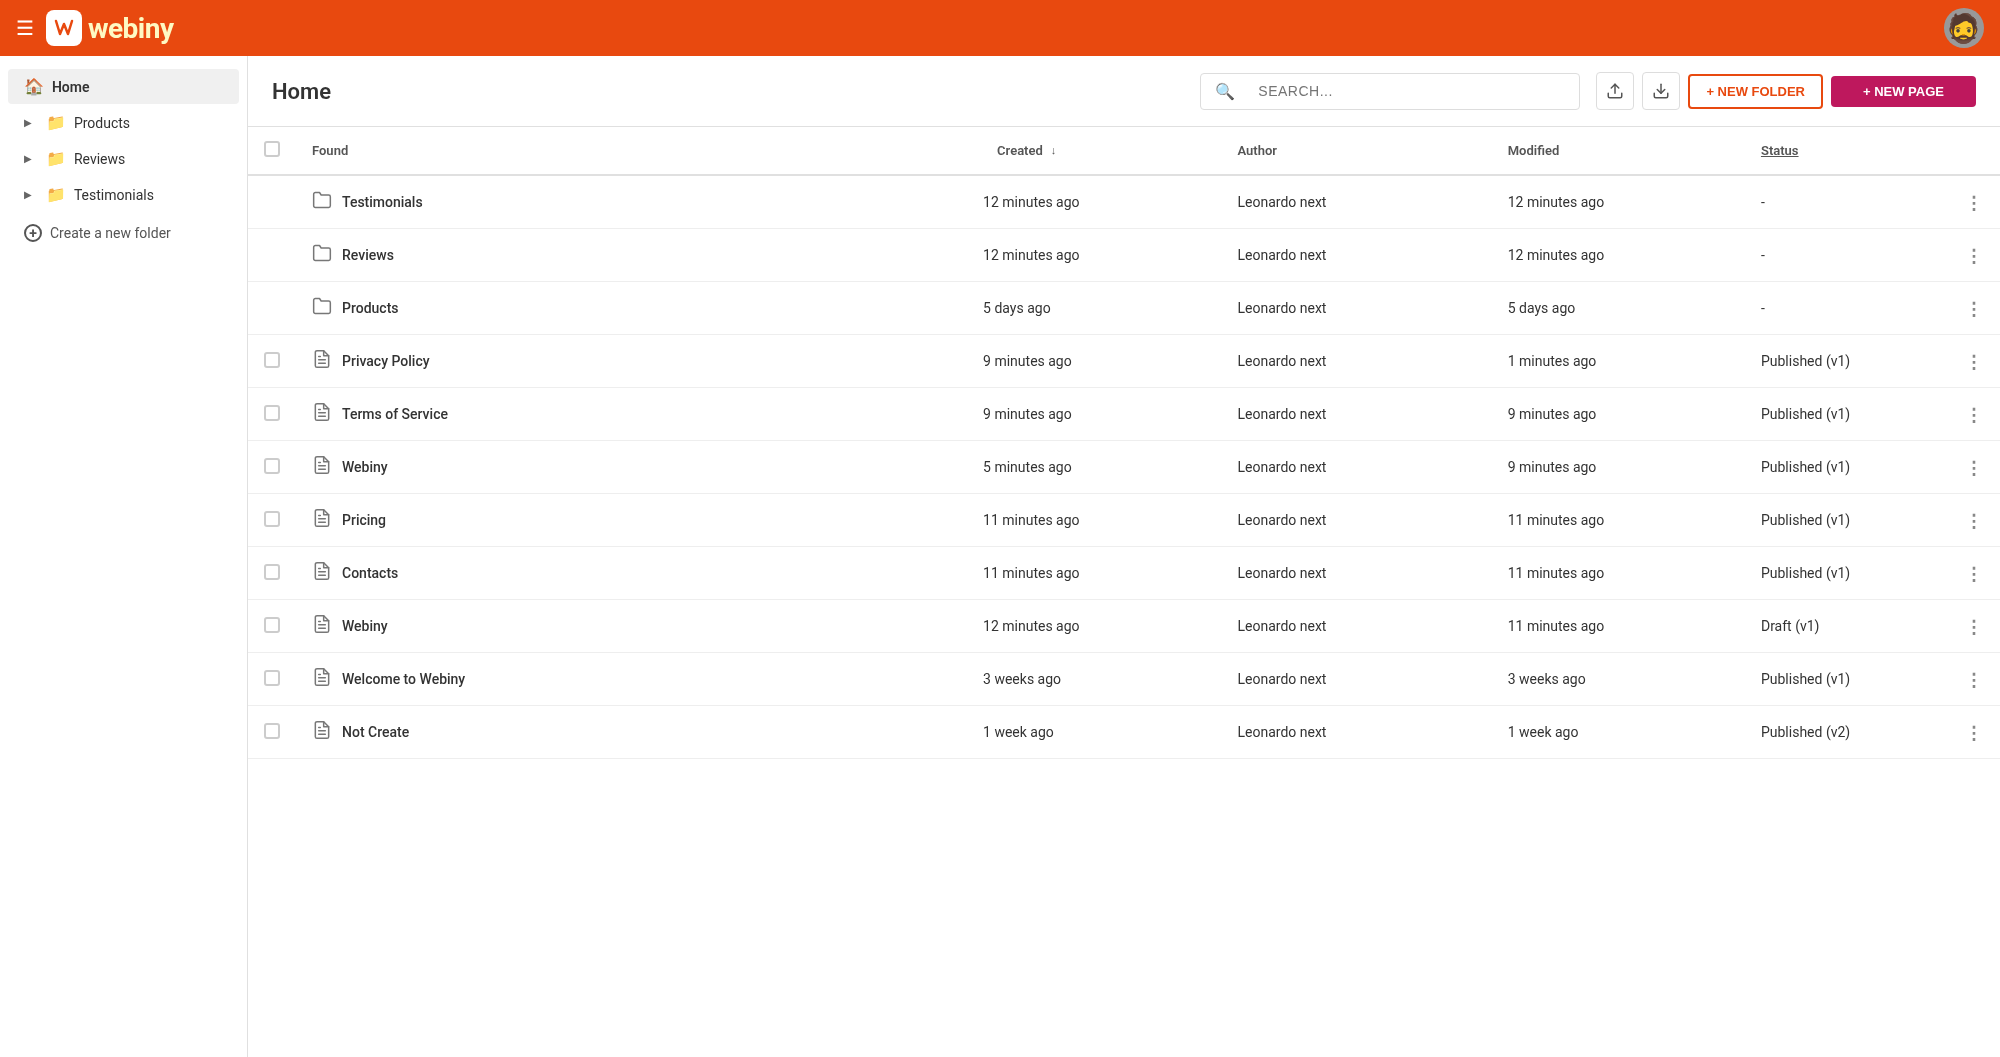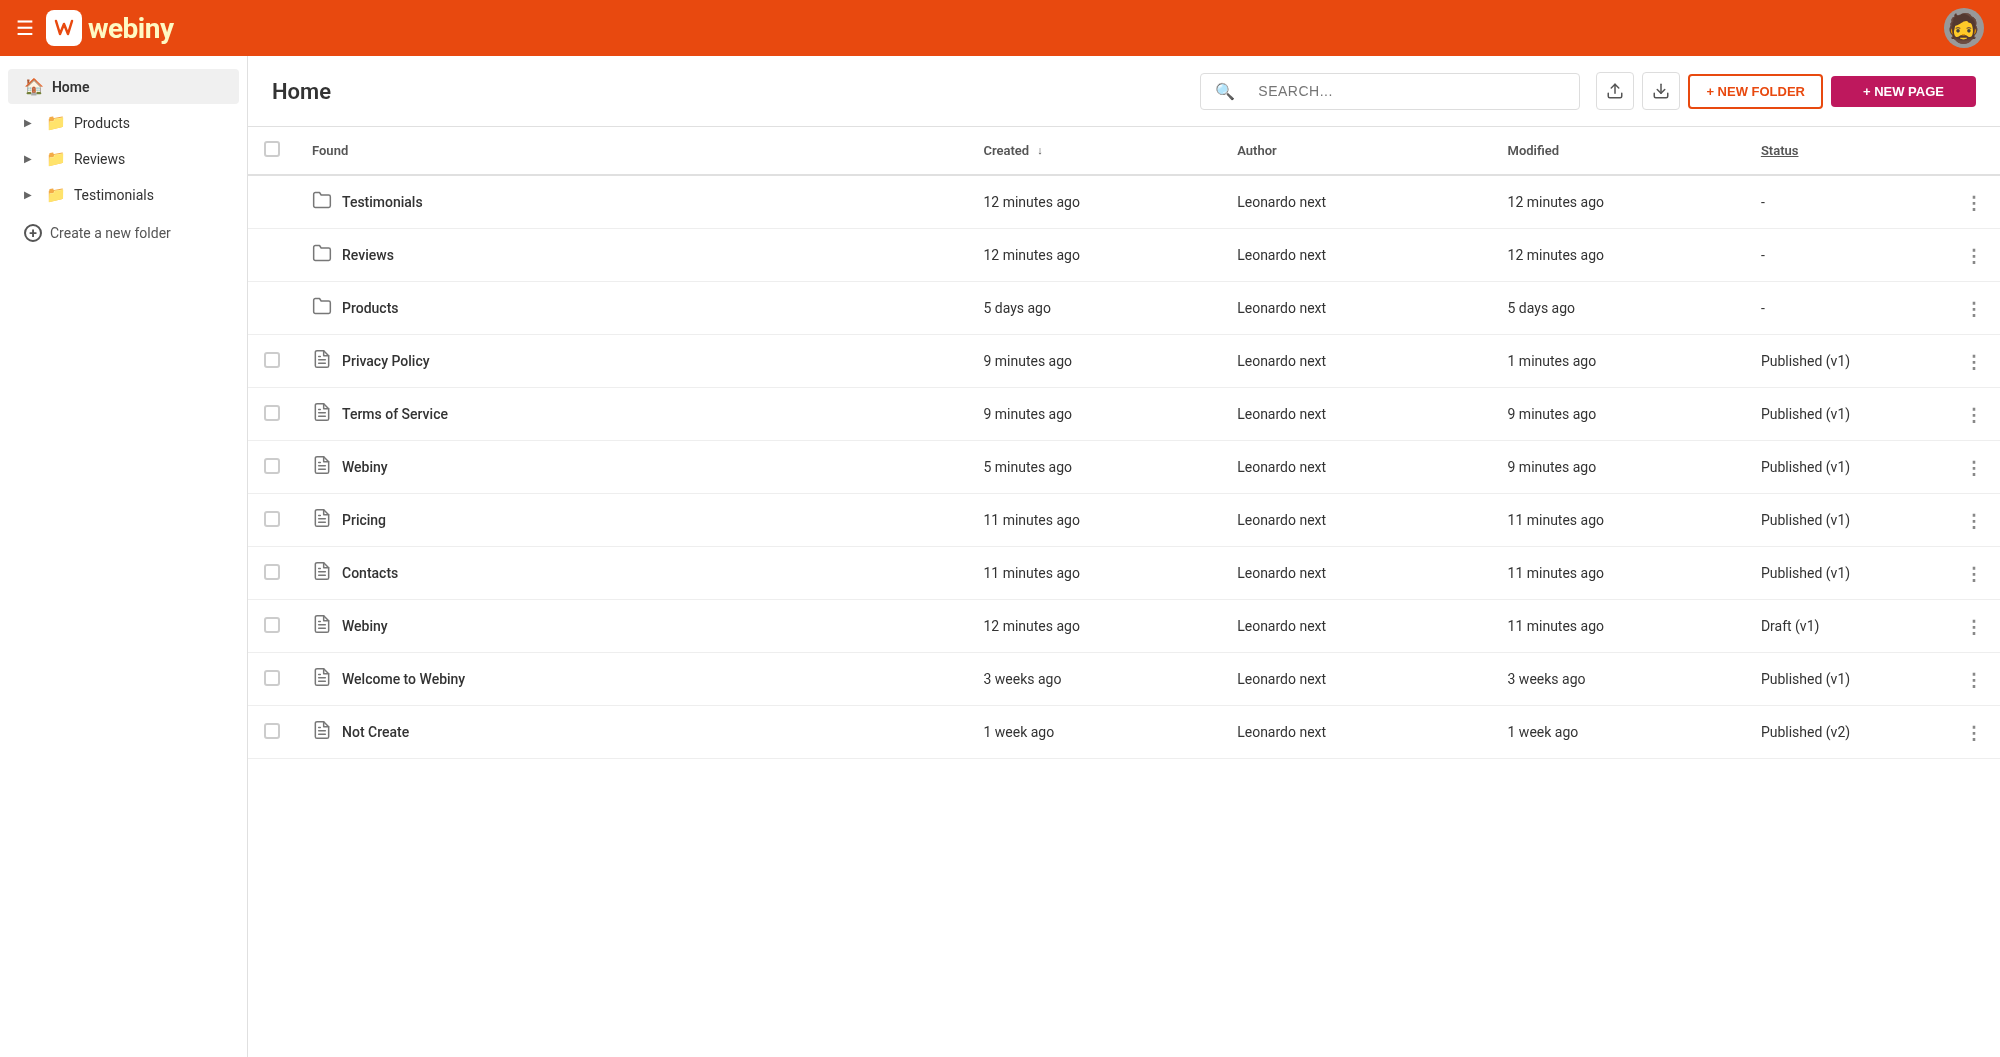--- a/index.html
+++ b/index.html
@@ -287,20 +287,21 @@
       font-size: 18px;
       font-weight: bold;
       letter-spacing: 1px;
     }
     .sort-indicator { margin-left: 4px; font-size: 11px; }
 
     .col-sort-wrapper {
       display: flex;
       align-items: center;
       gap: 4px;
+      margin-left: 14px;
     }
 
     
     .folder-row td.col-check { opacity: 0; }
   </style>
 </head>
 <body>
 
 <div class="header">
   <span class="header-menu-icon">☰</span>

